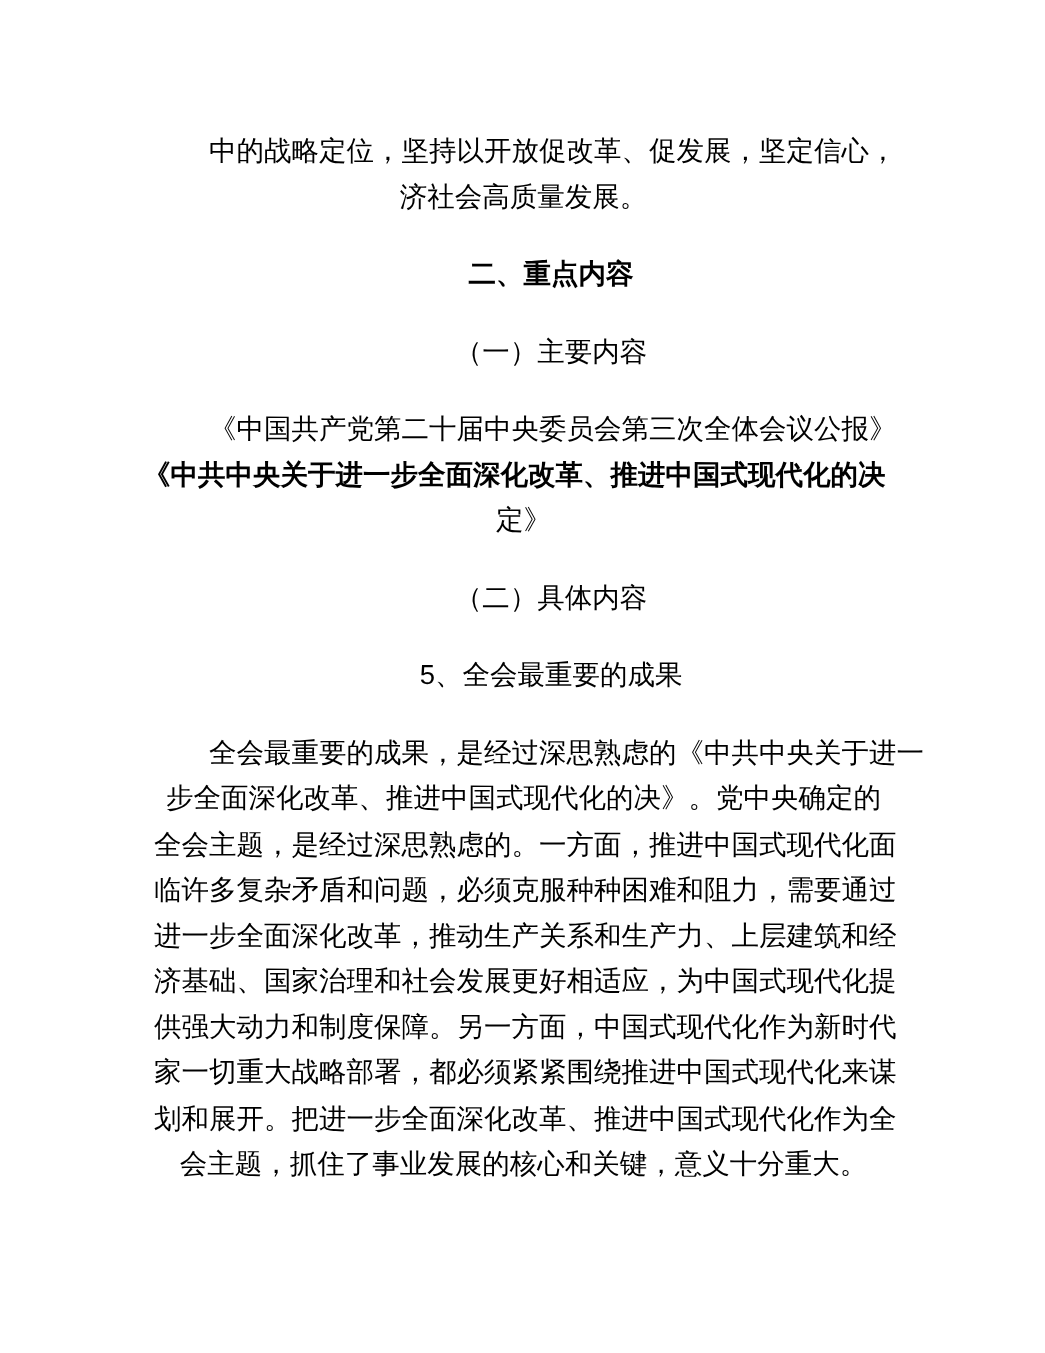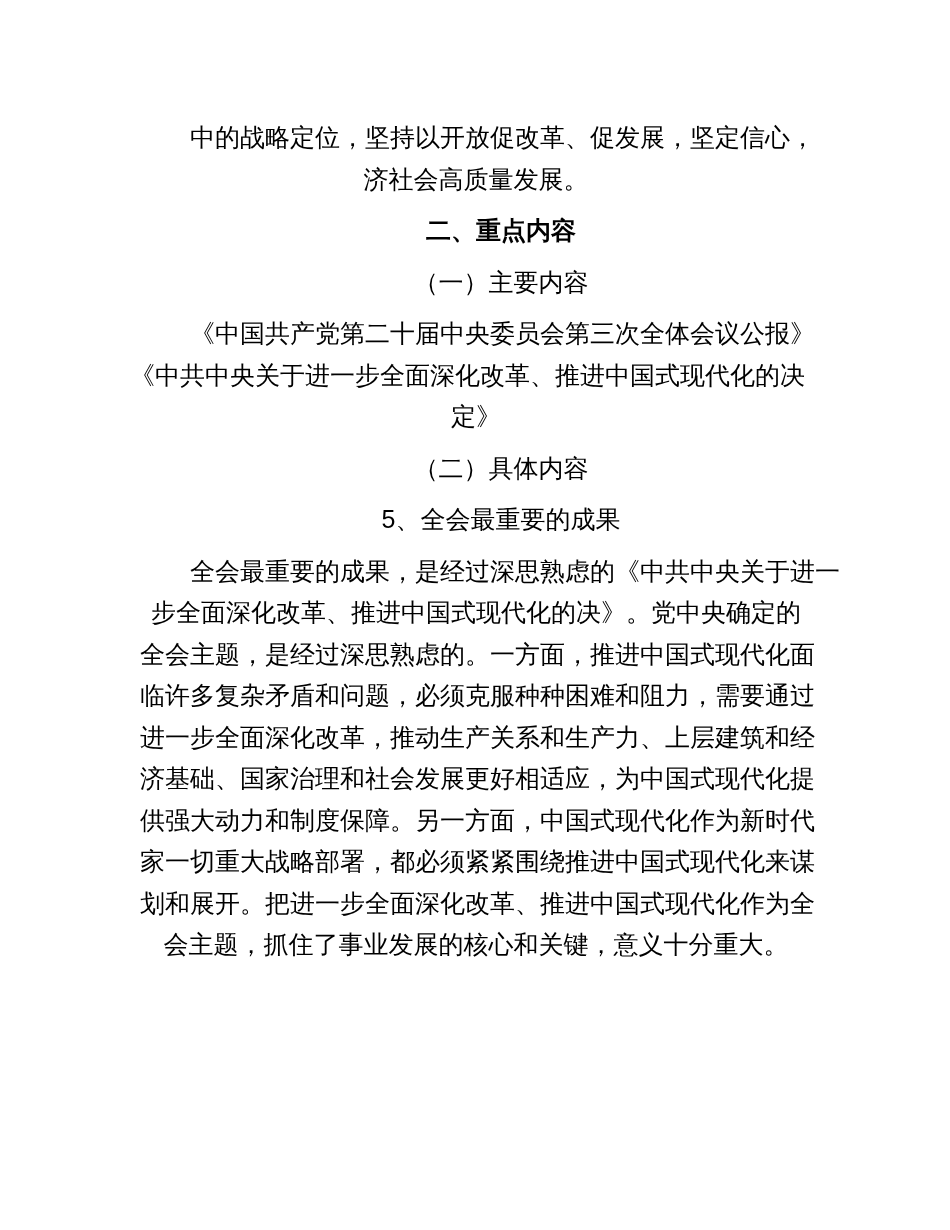--- a/index.html
+++ b/index.html
@@ -28,26 +28,27 @@
     line-height: 41.5px;
     white-space: nowrap;
     letter-spacing: 0;
     text-align: center;
   }
   .indent {
     text-indent: 50px;   
   }
   .hang {
     text-indent: -17px;  
+    font-weight: bold;
   }
   .bold {
     font-weight: 700;
   }
   .para + .para {
-    margin-top: 10px;    
+    margin-top: 29px;    
   }
 </style>
 </head>
 <body>
 
 <div class="page">
   <div class="doc">
 
     <div class="para">
       <div class="line indent">中的战略定位，坚持以开放促改革、促发展，坚定信心，</div>

